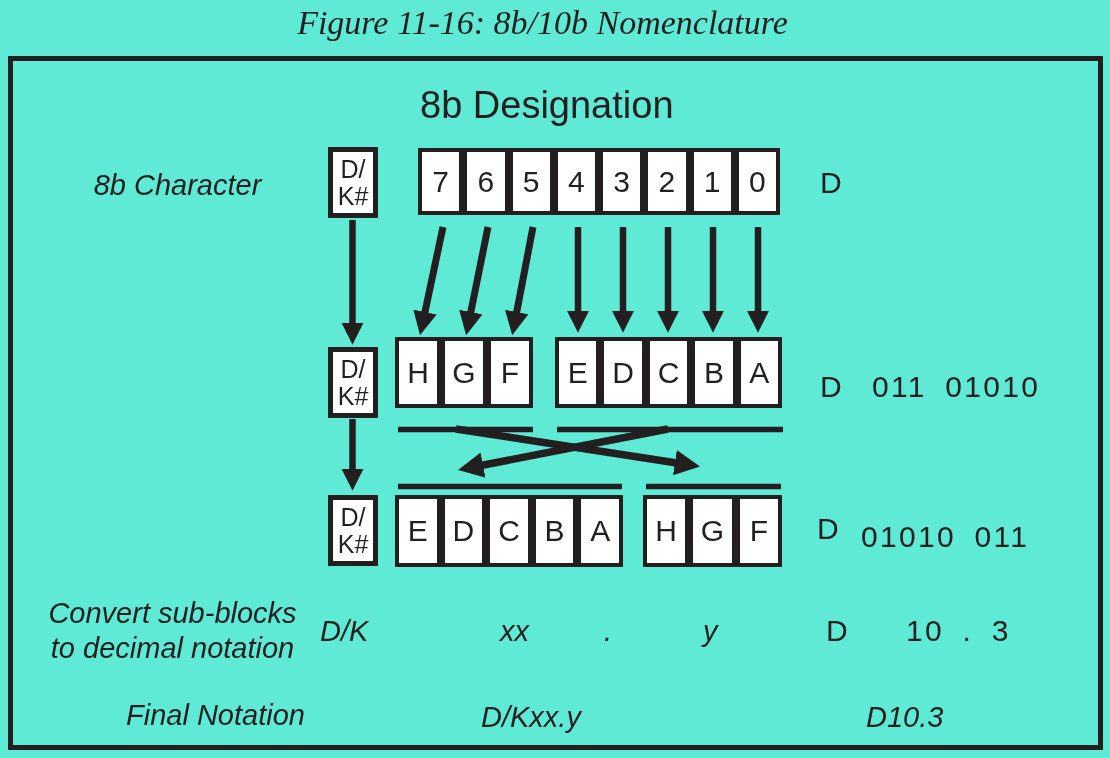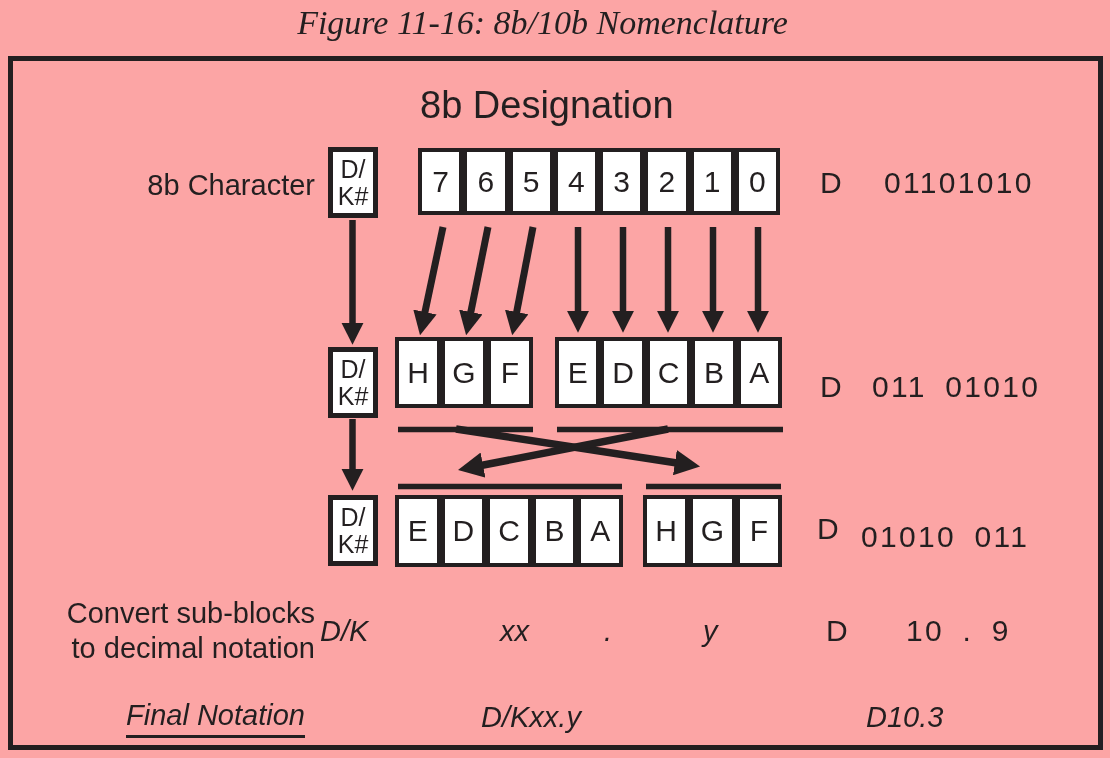--- a/index.html
+++ b/index.html
@@ -1,46 +1,46 @@
 <!DOCTYPE html>
 <html><head>
 <meta charset="utf-8">
 <style>
   * { margin:0; padding:0; box-sizing:border-box; }
   html,body { background:#ffffff; }
   .page {
-    position:relative; width:1110px; height:758px; background:#fca5a5;
+    position:relative; width:1110px; height:758px; background:#5eead4;
     font-family:"Liberation Sans", sans-serif; color:#231f20; overflow:hidden;
   }
   .title {
     position:absolute; left:0; top:4px; width:1085px; text-align:center;
     font-family:"Liberation Serif", serif; font-style:italic; font-size:34px;
   }
   .frame {
     position:absolute; left:8px; top:56px; width:1095px; height:694px;
     border:5px solid #231f20;
   }
   .hdr { position:absolute; font-size:38px; text-align:left; }
   .label { position:absolute; font-size:29px; line-height:35px; }
-  .right { text-align:right; }
+  .right { text-align:center;font-style:italic; }
   .dkbox {
     position:absolute; width:50px; height:71px; border:5px solid #231f20;
     display:flex; flex-direction:column; align-items:center; justify-content:center;
     font-size:25px; line-height:27px; text-align:center; background:#fff;
   }
   .cellrow { position:absolute; display:flex; }
   .cell {
     flex:1; border:4px solid #231f20; background:#fff;
     display:flex; align-items:center; justify-content:center;
     font-size:30px;
   }
   .ex { position:absolute; font-size:30px; white-space:pre; }
   .val { letter-spacing:2.3px; word-spacing:8px; }
   .note { position:absolute; font-size:29px; white-space:pre;font-style:italic; }
-  .underlined { border-bottom:3px solid #231f20; padding-bottom:3px;text-align:right; }
+  .underlined { border-bottom:3px solid #231f20; padding-bottom:15px;text-align:right; }
   svg { position:absolute; left:0; top:0; pointer-events:none; }
 </style>
 </head>
 <body>
 
 <div class="page">
 
   <div class="title">Figure 11-16: 8b/10b Nomenclature</div>
 
   <div class="frame"></div>
@@ -88,21 +88,20 @@
       <div class="cell">7</div>
       <div class="cell">6</div>
       <div class="cell">5</div>
       <div class="cell">4</div>
       <div class="cell">3</div>
       <div class="cell">2</div>
       <div class="cell">1</div>
       <div class="cell">0</div>
     </div>
   <div class="ex" style="left:820px; top:166px;">D</div>
-  <div class="ex val" style="left:884px; top:166px;">01101010</div>
 
   <div class="dkbox" style="left:328px; top:347px;">
     <span>D/</span>
     <span>K#</span>
   </div>
   <div class="cellrow" style="left:395px; top:337px; width:138px; height:71px;">
       <div class="cell">H</div>
       <div class="cell">G</div>
       <div class="cell">F</div>
     </div>
@@ -137,19 +136,19 @@
 
   <div class="label right" style="left:30px; top:596px; width:285px;">
     <div>Convert sub-blocks</div>
     <div>to decimal notation</div>
   </div>
   <div class="note" style="left:320px; top:615px;">D/K</div>
   <div class="note" style="left:492px; top:615px;margin-left:8px;">xx</div>
   <div class="note" style="left:604px; top:615px;">.</div>
   <div class="note" style="left:703px; top:615px;">y</div>
   <div class="ex" style="left:826px; top:614px;">D</div>
-  <div class="ex val" style="left:906px; top:614px;">10 . 9</div>
+  <div class="ex val" style="left:906px; top:614px;">10 . 3</div>
 
   <div class="note underlined" style="left:126px; top:699px;">Final Notation</div>
   <div class="note" style="left:481px; top:701px;">D/Kxx.y</div>
   <div class="note" style="left:866px; top:701px;">D10.3</div>
 
 </div>
 
 </body></html>

